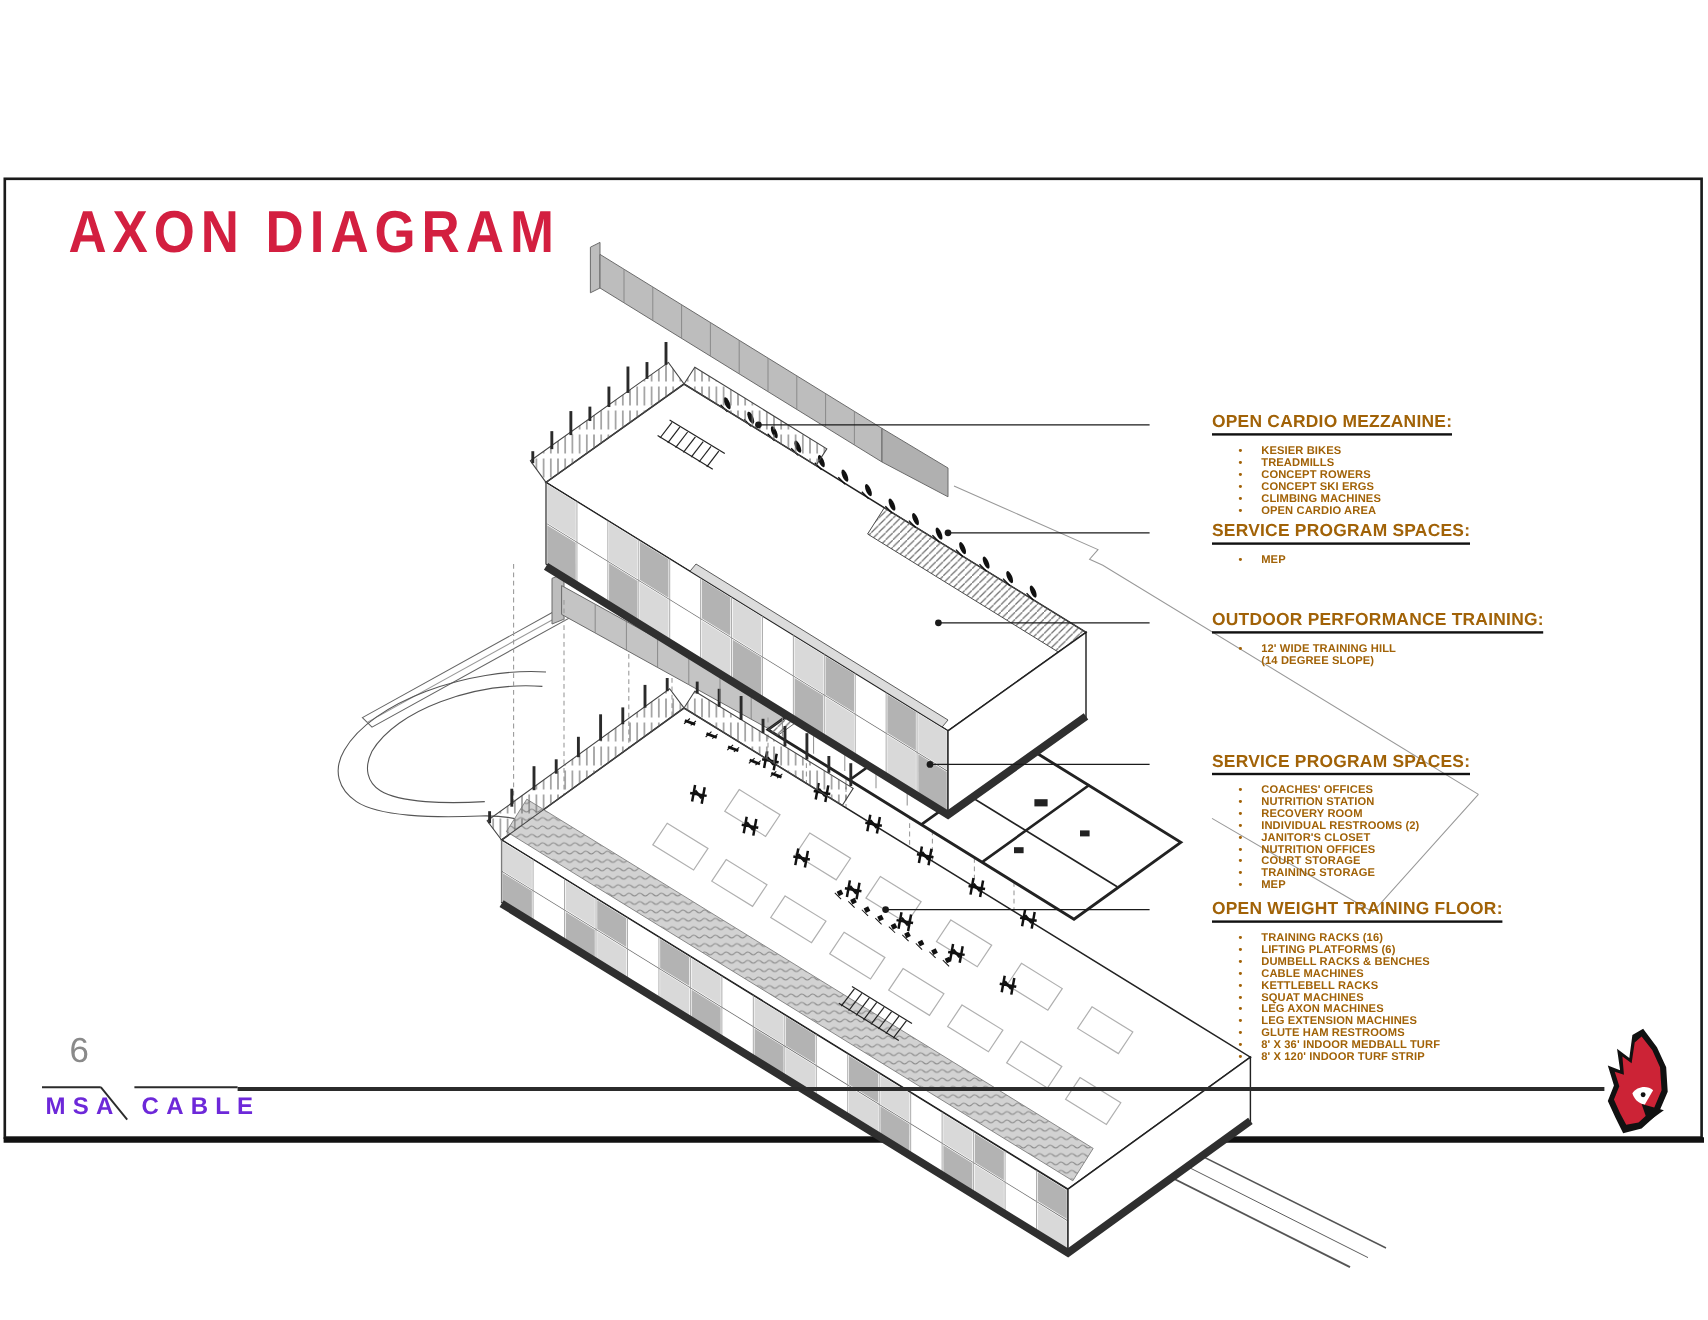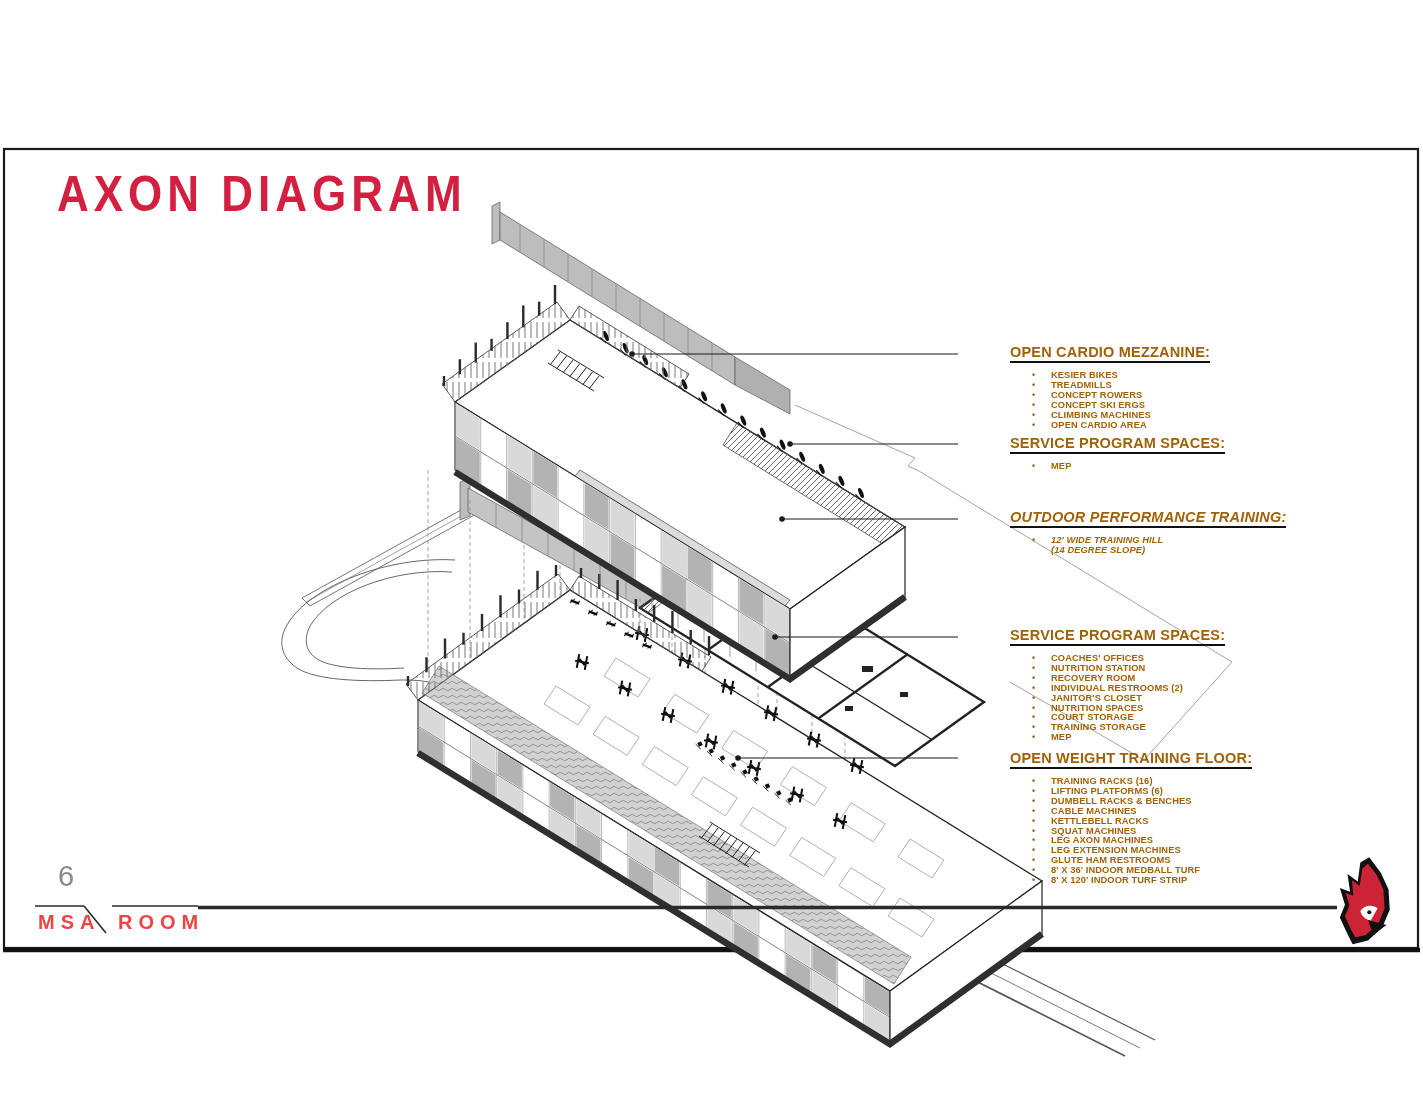--- a/index.html
+++ b/index.html
@@ -2,21 +2,21 @@
 <html><head>
 <meta charset="utf-8">
 <style>
   html,body{margin:0;padding:0;background:#fff;}
   body{width:1423px;height:1100px;position:relative;font-family:"Liberation Sans",sans-serif;overflow:hidden;}
   svg#axon{position:absolute;left:0;top:0;}
   .overlay{position:absolute;left:0;top:0;width:1423px;height:1100px;pointer-events:none;}
   .title{position:absolute;left:57px;top:166px;font-size:44px;font-weight:700;letter-spacing:5px;
          color:#d31f40;transform:scaleY(1.12);transform-origin:left top;white-space:nowrap;}
   .pagenum{position:absolute;left:58px;top:860px;font-size:29px;color:#8a8a8a;}
-  .brand{position:absolute;top:911px;font-size:20px;font-weight:600;letter-spacing:6px;color:#ef4444;}
+  .brand{position:absolute;top:911px;font-size:20px;font-weight:600;letter-spacing:6px;color:#6d28d9;}
   .brand.msa{left:38px;}
   .brand.sport{left:118px;}
   #callouts{position:absolute;left:0;top:0;width:1423px;height:1100px;}
   .callout{position:absolute;left:1010px;width:330px;color:#a16207;}
   .co-title{display:inline-block;font-size:14.5px;font-weight:700;letter-spacing:.2px;
             border-bottom:2px solid #111;padding-bottom:1px;white-space:nowrap;}
   .co-list{list-style:none;margin:8px 0 0 0;padding:0;}
   .co-list li{display:flex;align-items:flex-start;padding-left:20px;font-size:9.3px;font-weight:700;
               line-height:9.9px;letter-spacing:.1px;white-space:nowrap;}
   .co-list .b{width:19px;flex:none;font-size:9px;line-height:9.9px;text-align:left;padding-left:2px;}
@@ -405,21 +405,21 @@
     <path d="M38,86 C44,77 57,75 65,82 L54,101 C45,99 40,93 38,86 Z" fill="#fff"></path>
     <path d="M50,100 L79,108 L58,123 Z" fill="#111"></path>
     <circle cx="52" cy="88" r="3.2" fill="#111"></circle>
   </g>
 </svg>
 
 <div class="overlay">
   <div class="title">AXON DIAGRAM</div>
   <div class="pagenum">6</div>
   <div class="brand msa">MSA</div>
-  <div class="brand sport">ROOM</div>
+  <div class="brand sport">CABLE</div>
   <div id="callouts">
       <div class="callout" style="top: 343px;"><div class="co-title">OPEN CARDIO MEZZANINE:</div><ul class="co-list">
           <li>
             <span class="b">•</span>
             <span class="it">KESIER BIKES</span>
           </li>
           <li>
             <span class="b">•</span>
             <span class="it">TREADMILLS</span>
           </li>
@@ -439,21 +439,21 @@
             <span class="b">•</span>
             <span class="it">OPEN CARDIO AREA</span>
           </li>
         </ul></div>
       <div class="callout" style="top: 434px;"><div class="co-title">SERVICE PROGRAM SPACES:</div><ul class="co-list">
           <li>
             <span class="b">•</span>
             <span class="it">MEP</span>
           </li>
         </ul></div>
-      <div class="callout" style="top: 508px; font-style: italic;"><div class="co-title">OUTDOOR PERFORMANCE TRAINING:</div><ul class="co-list">
+      <div class="callout" style="top: 508px;"><div class="co-title">OUTDOOR PERFORMANCE TRAINING:</div><ul class="co-list">
           <li>
             <span class="b">•</span>
             <span class="it">12' WIDE TRAINING HILL</span>
           </li>
           <li>
             <span class="b"></span>
             <span class="it">(14 DEGREE SLOPE)</span>
           </li>
         </ul></div>
       <div class="callout" style="top: 626px;"><div class="co-title">SERVICE PROGRAM SPACES:</div><ul class="co-list">
@@ -472,21 +472,21 @@
           <li>
             <span class="b">•</span>
             <span class="it">INDIVIDUAL RESTROOMS (2)</span>
           </li>
           <li>
             <span class="b">•</span>
             <span class="it">JANITOR'S CLOSET</span>
           </li>
           <li>
             <span class="b">•</span>
-            <span class="it">NUTRITION SPACES</span>
+            <span class="it">NUTRITION OFFICES</span>
           </li>
           <li>
             <span class="b">•</span>
             <span class="it">COURT STORAGE</span>
           </li>
           <li>
             <span class="b">•</span>
             <span class="it">TRAINING STORAGE</span>
           </li>
           <li>

